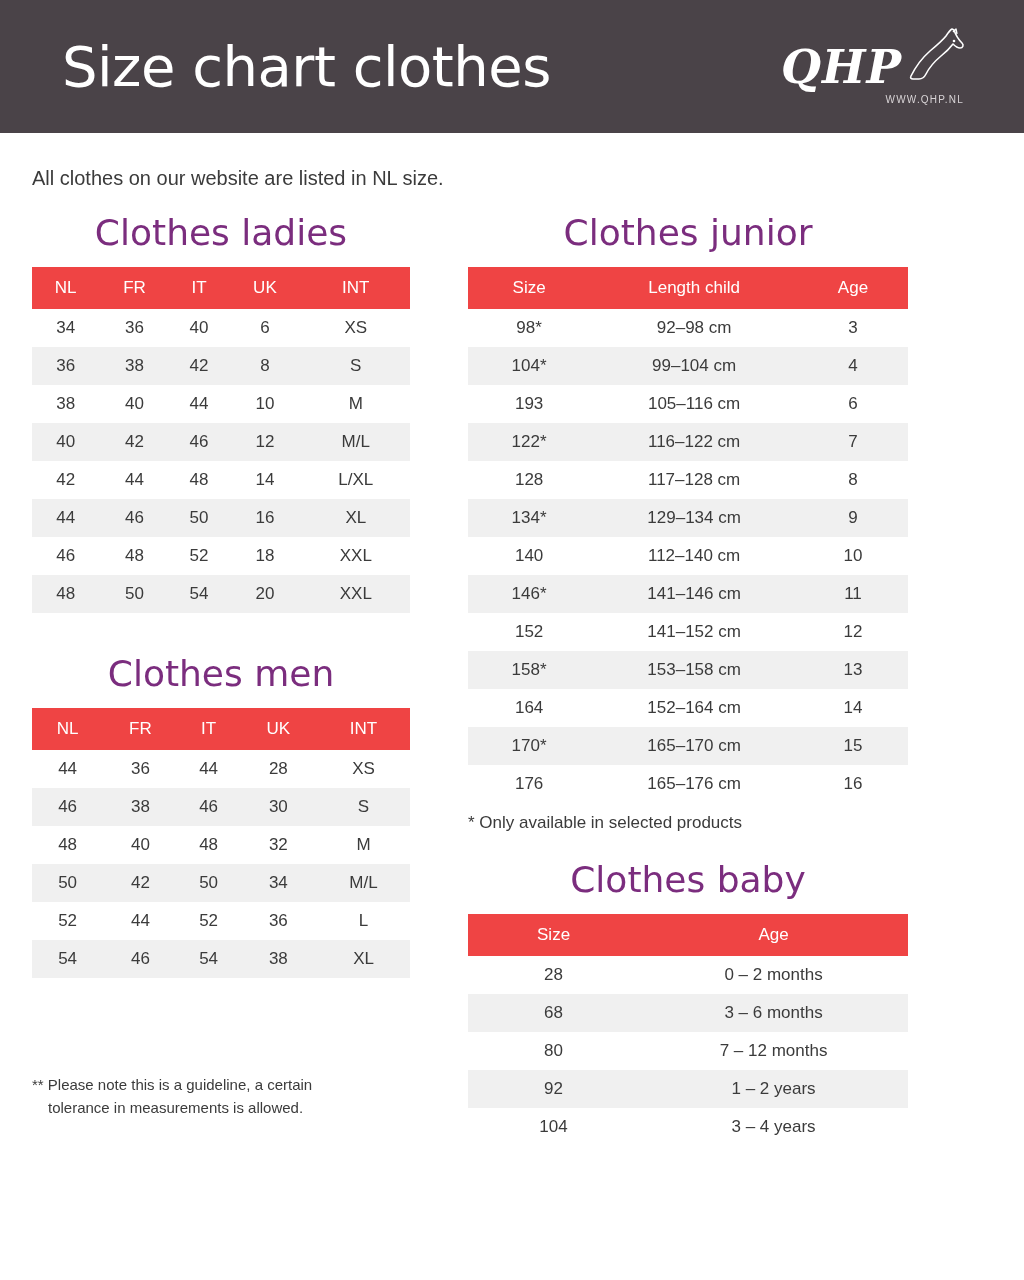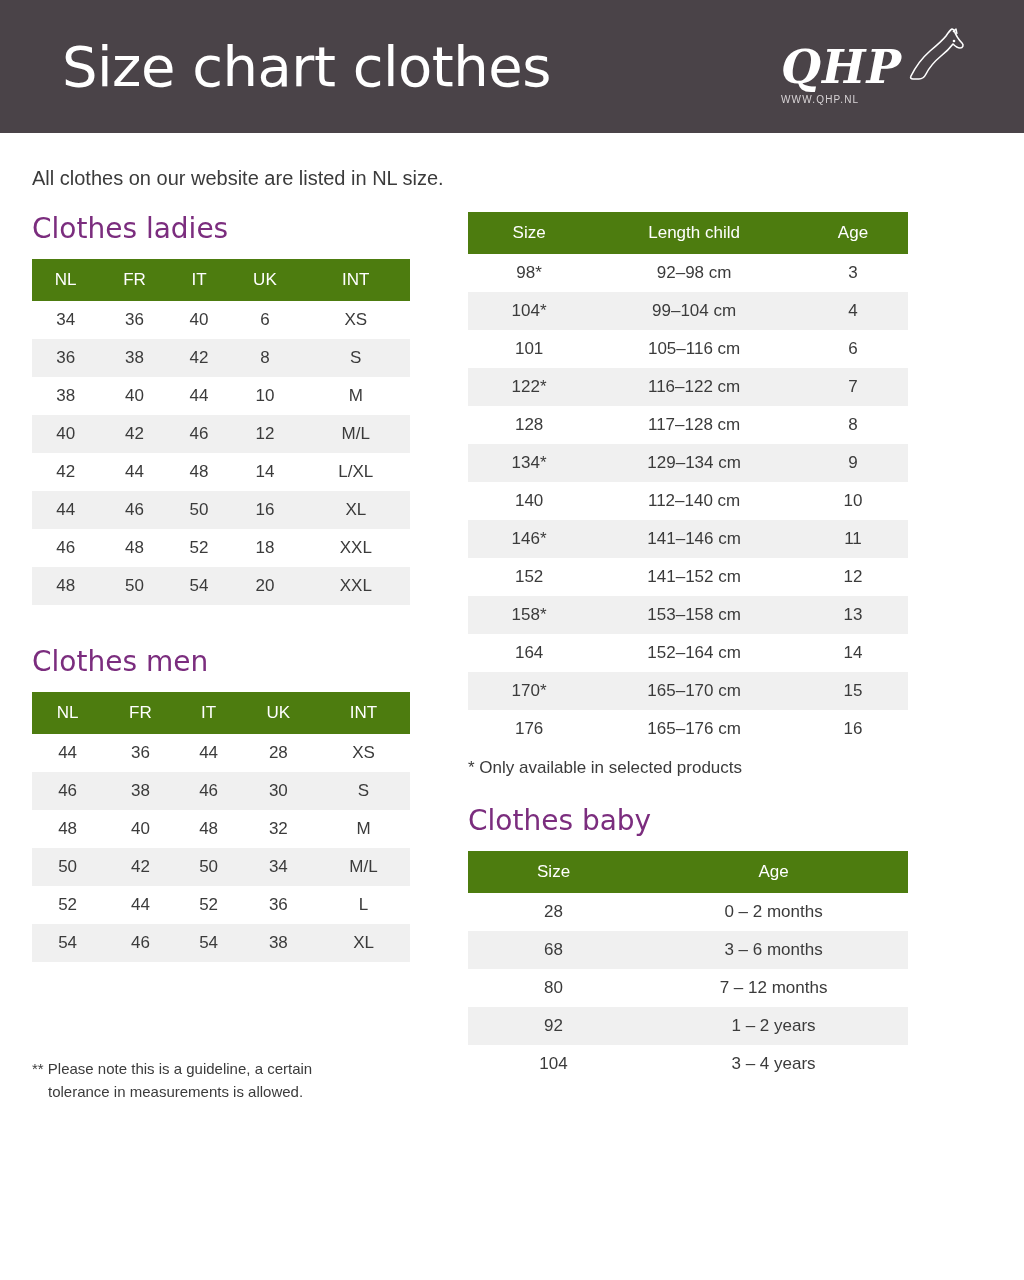--- a/index.html
+++ b/index.html
@@ -30,20 +30,21 @@
     color: #ffffff;
     font-size: 56px;
     font-weight: 400;
     letter-spacing: -0.5px;
     line-height: 1;
     font-family: "DejaVu Sans", sans-serif;
   }
   .logo {
     display: flex;
     flex-direction: column;
+    align-items: flex-end;
     padding-right: 14px;
   }
   .logo-mark {
     display: flex;
     align-items: flex-end;
   }
   .logo-text {
     color: #ffffff;
     font-size: 46px;
     font-style: italic;
@@ -73,35 +74,36 @@
   .columns {
     display: flex;
     gap: 58px;
     margin-top: 22px;
   }
   .col-left { width: 378px; }
   .col-right { width: 440px; }
 
   h2.section-title {
     color: #7b2d7e;
-    font-size: 28px;
+    font-size: 36px;
     font-weight: 400;
     margin: 0 0 14px 0;
     font-family: "DejaVu Sans", sans-serif;
+    text-align: center;
   }
   .spacer-men { height: 40px; }
   .spacer-baby { height: 26px; }
 
   table.size-table {
     border-collapse: collapse;
     width: 100%;
     font-size: 17px;
   }
   table.size-table thead th {
-    background: #4d7c0f;
+    background: #ef4444;
     color: #ffffff;
     font-weight: 400;
     font-size: 17px;
     padding: 11px 0;
     text-align: center;
   }
   table.size-table tbody td {
     padding: 9px 0;
     text-align: center;
     color: #3b3b3b;
@@ -305,41 +307,42 @@
 
         <div class="disclaimer">
           <span>** Please note this is a guideline, a certain</span>
           <span class="indent">tolerance in measurements is allowed.</span>
         </div>
 
       </div>
 
       <div class="col-right">
 
+        <h2 class="section-title">Clothes junior</h2>
         <table class="size-table junior-table">
           <thead>
             <tr>
               <th class="col-size">Size</th>
               <th class="col-len">Length child</th>
               <th class="col-age">Age</th>
             </tr>
           </thead>
           <tbody>
             <tr>
               <td class="col-size">98*</td>
               <td class="col-len">92–98 cm</td>
               <td class="col-age">3</td>
             </tr>
             <tr>
               <td class="col-size">104*</td>
               <td class="col-len">99–104 cm</td>
               <td class="col-age">4</td>
             </tr>
             <tr>
-              <td class="col-size">101</td>
+              <td class="col-size">193</td>
               <td class="col-len">105–116 cm</td>
               <td class="col-age">6</td>
             </tr>
             <tr>
               <td class="col-size">122*</td>
               <td class="col-len">116–122 cm</td>
               <td class="col-age">7</td>
             </tr>
             <tr>
               <td class="col-size">128</td>

